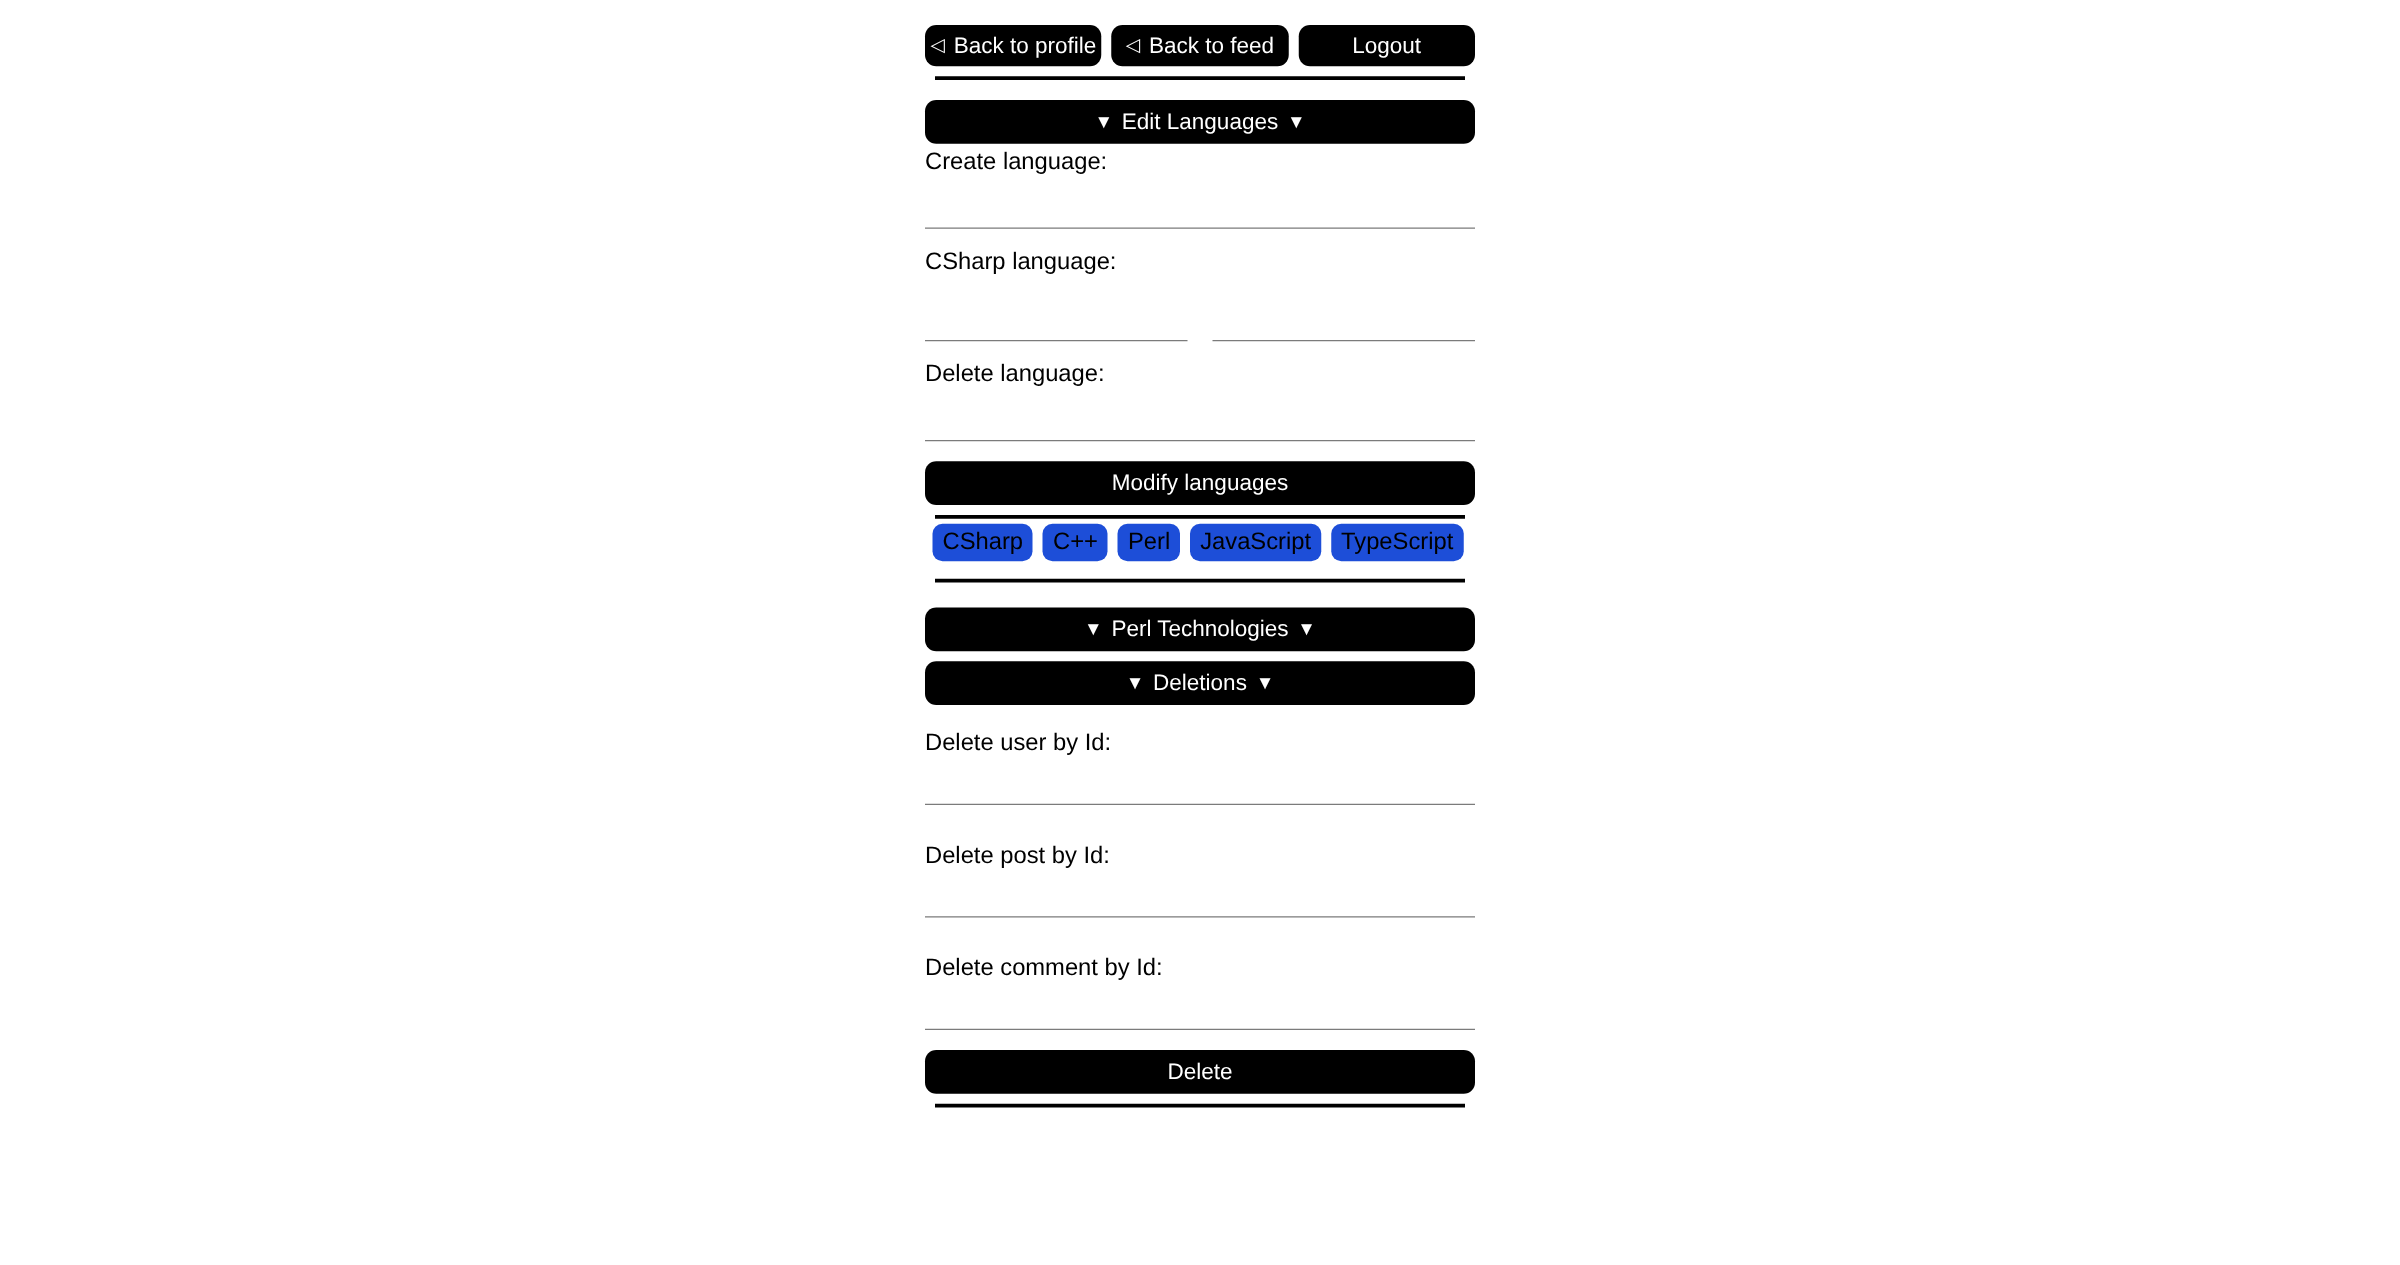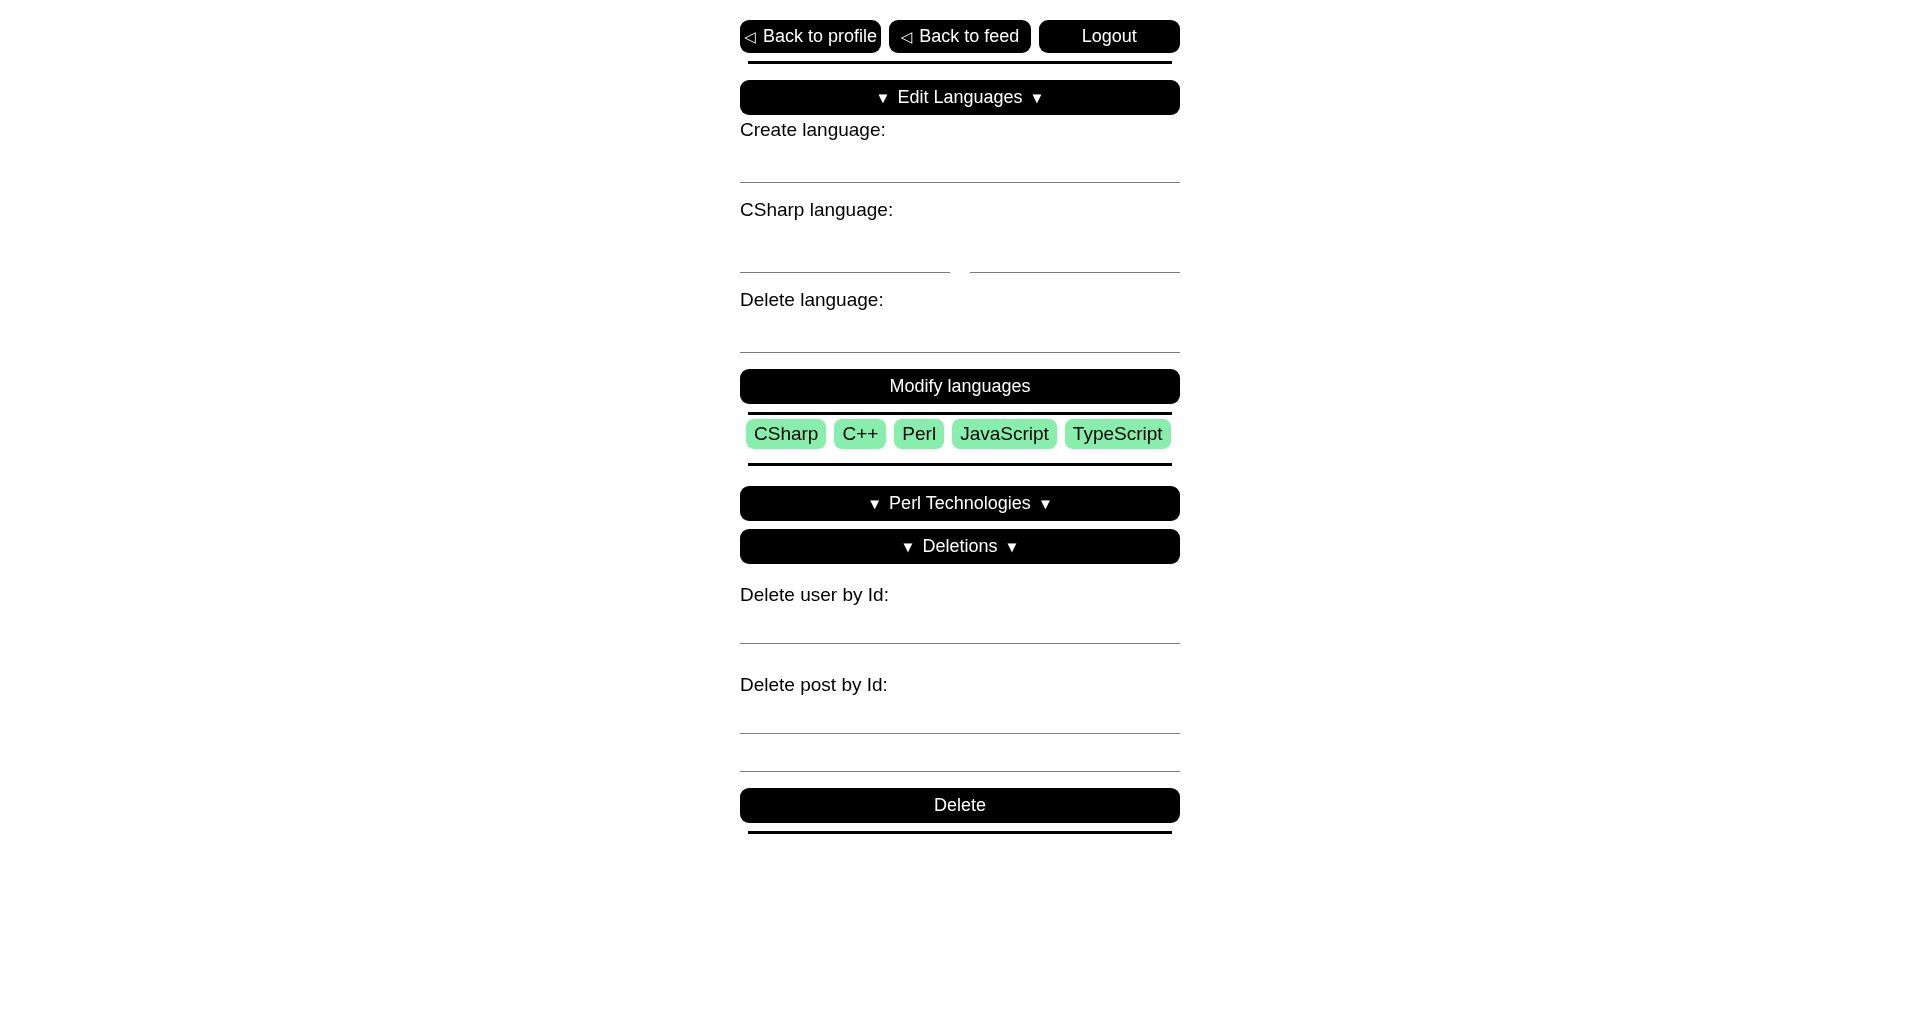--- a/index.html
+++ b/index.html
@@ -77,21 +77,21 @@
   .modify-btn { margin-top: 16px; }
   .avail-label { margin-top: 14px; }
   
   .tags {
     display: flex;
     flex-wrap: wrap;
     gap: 7px 8px;
     margin: 4px 0 0 6px;
   }
   .tag {
-    background: #86efac;
+    background: #1d4ed8;
     color: #000;
     border: none;
     border-radius: 8px;
     padding: 4px 8px;
     font-family: inherit;
     font-size: 19px;
     line-height: 22px;
     cursor: pointer;
     white-space: nowrap;
   }
@@ -173,20 +173,21 @@
       <span>Deletions</span>
       <span class="tri">▼</span>
     </button>
 
     <label class="field-label first">Delete user by Id:</label>
     <input class="underline" type="text" value="" style="">
 
     <label class="field-label">Delete post by Id:</label>
     <input class="underline" type="text" value="" style="">
 
+    <label class="field-label">Delete comment by Id:</label>
     <input class="underline" type="text" value="" style="">
 
     <button class="btn delete-btn">
       <span>Delete</span>
     </button>
 
     <hr class="thick">
   </div>
 
 </div>

